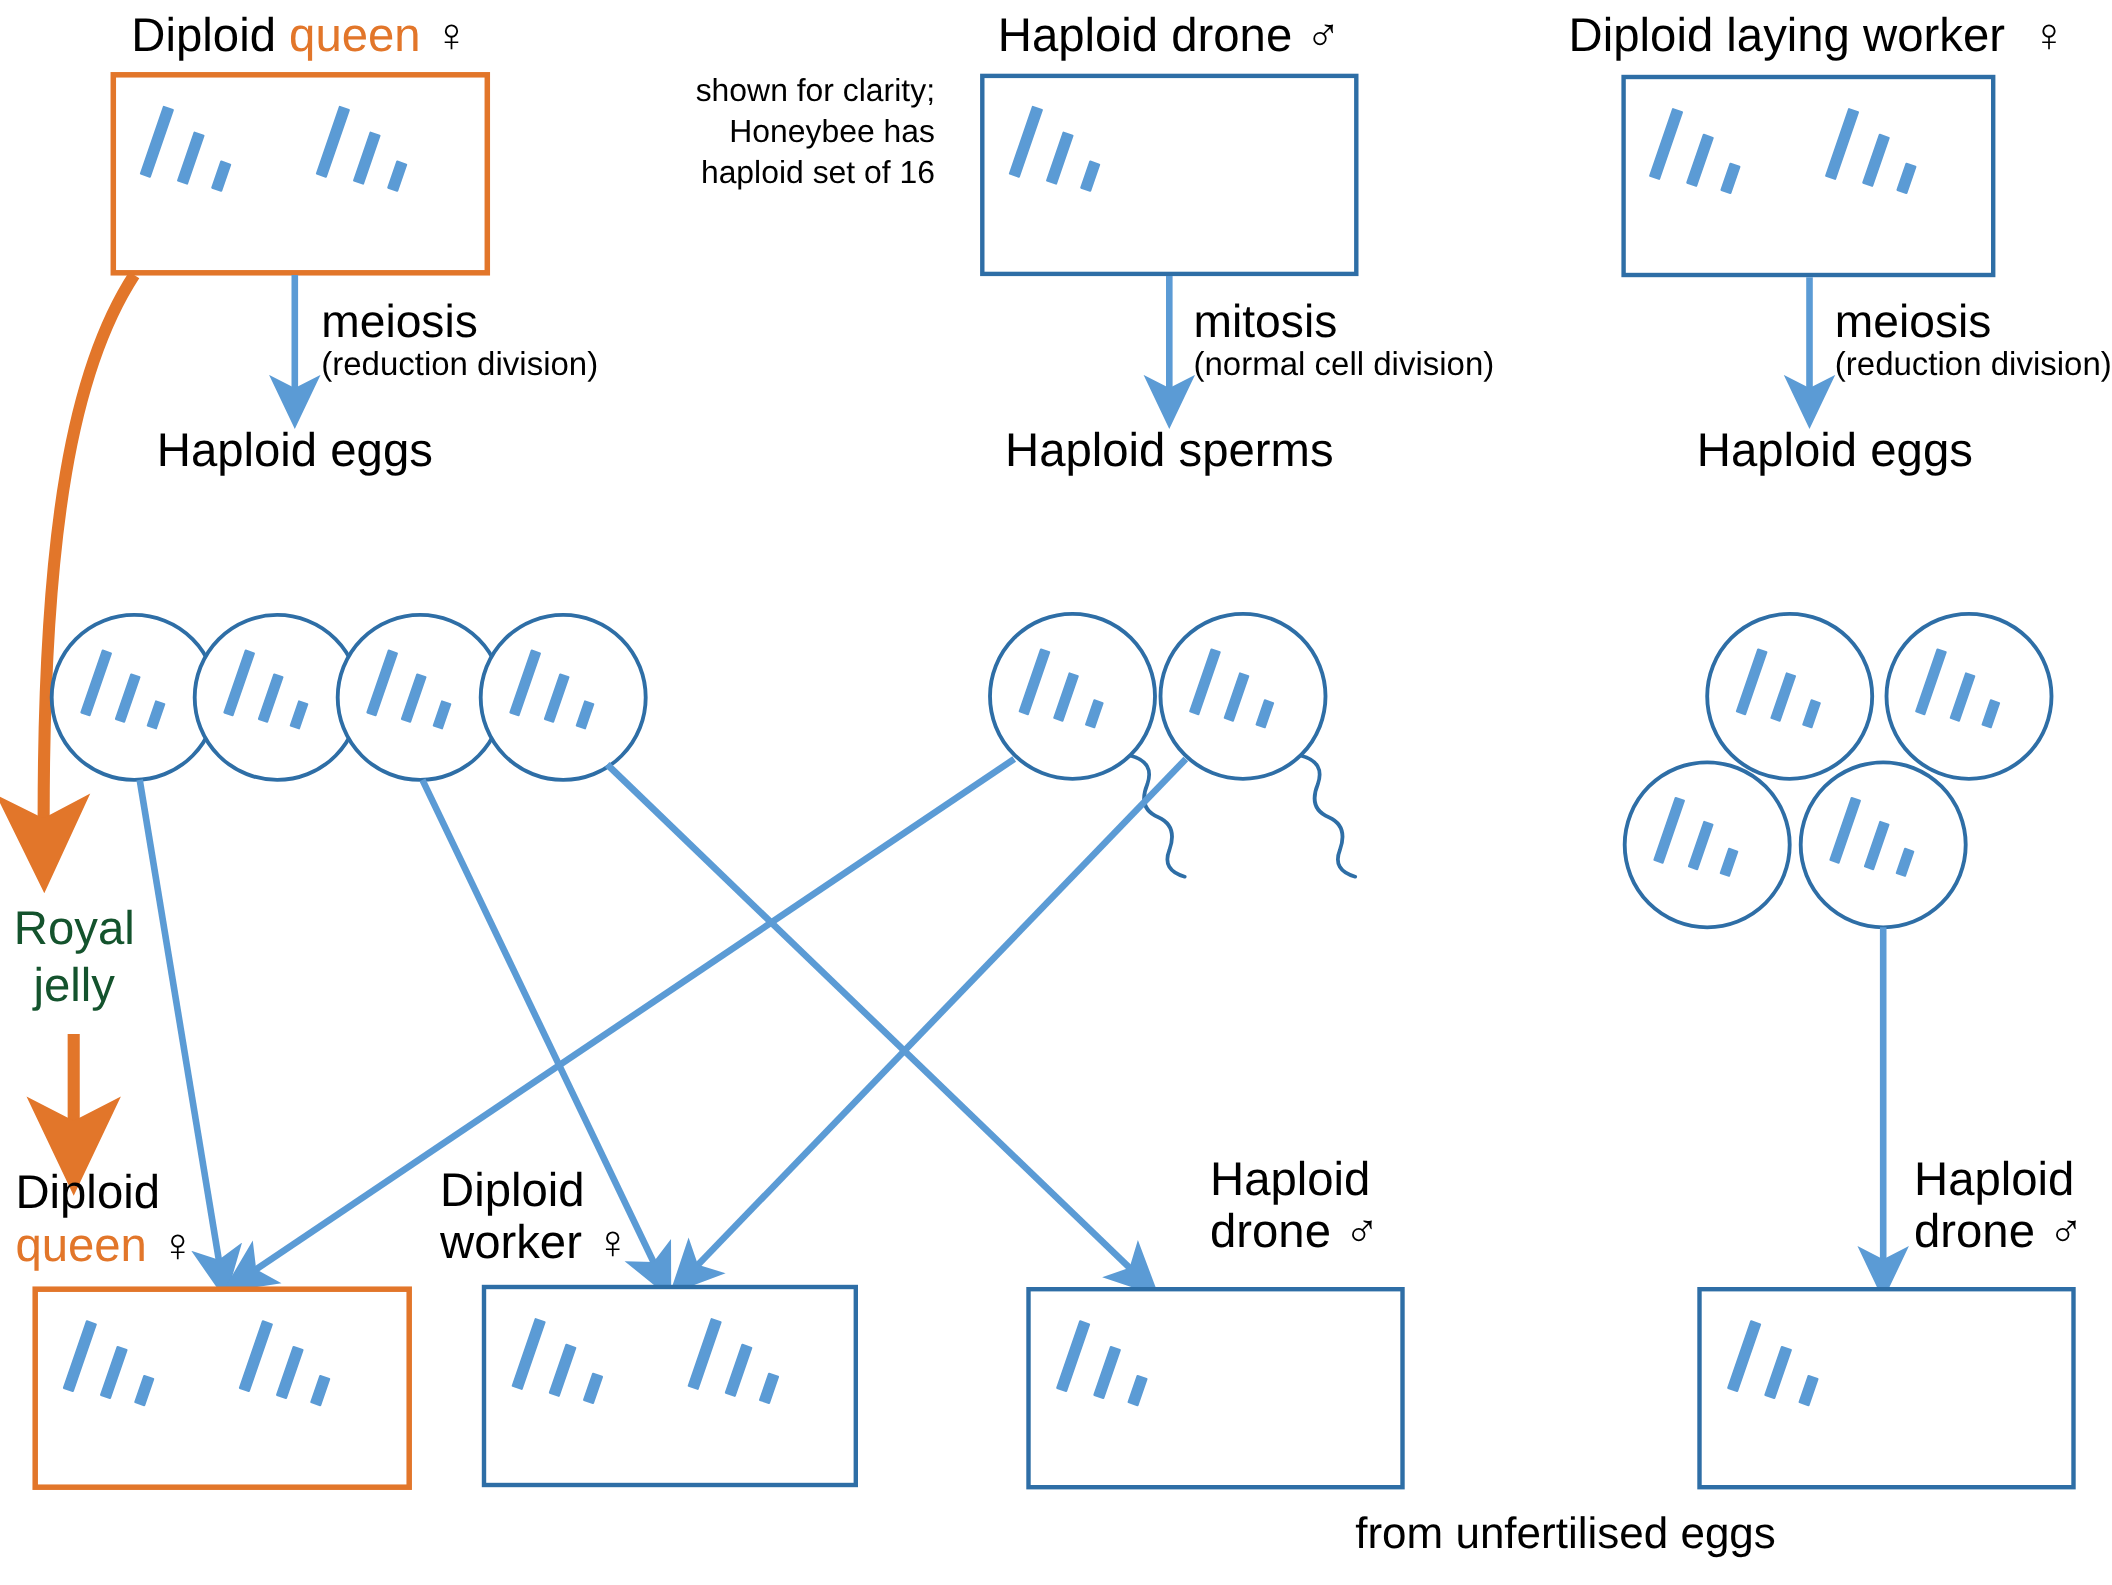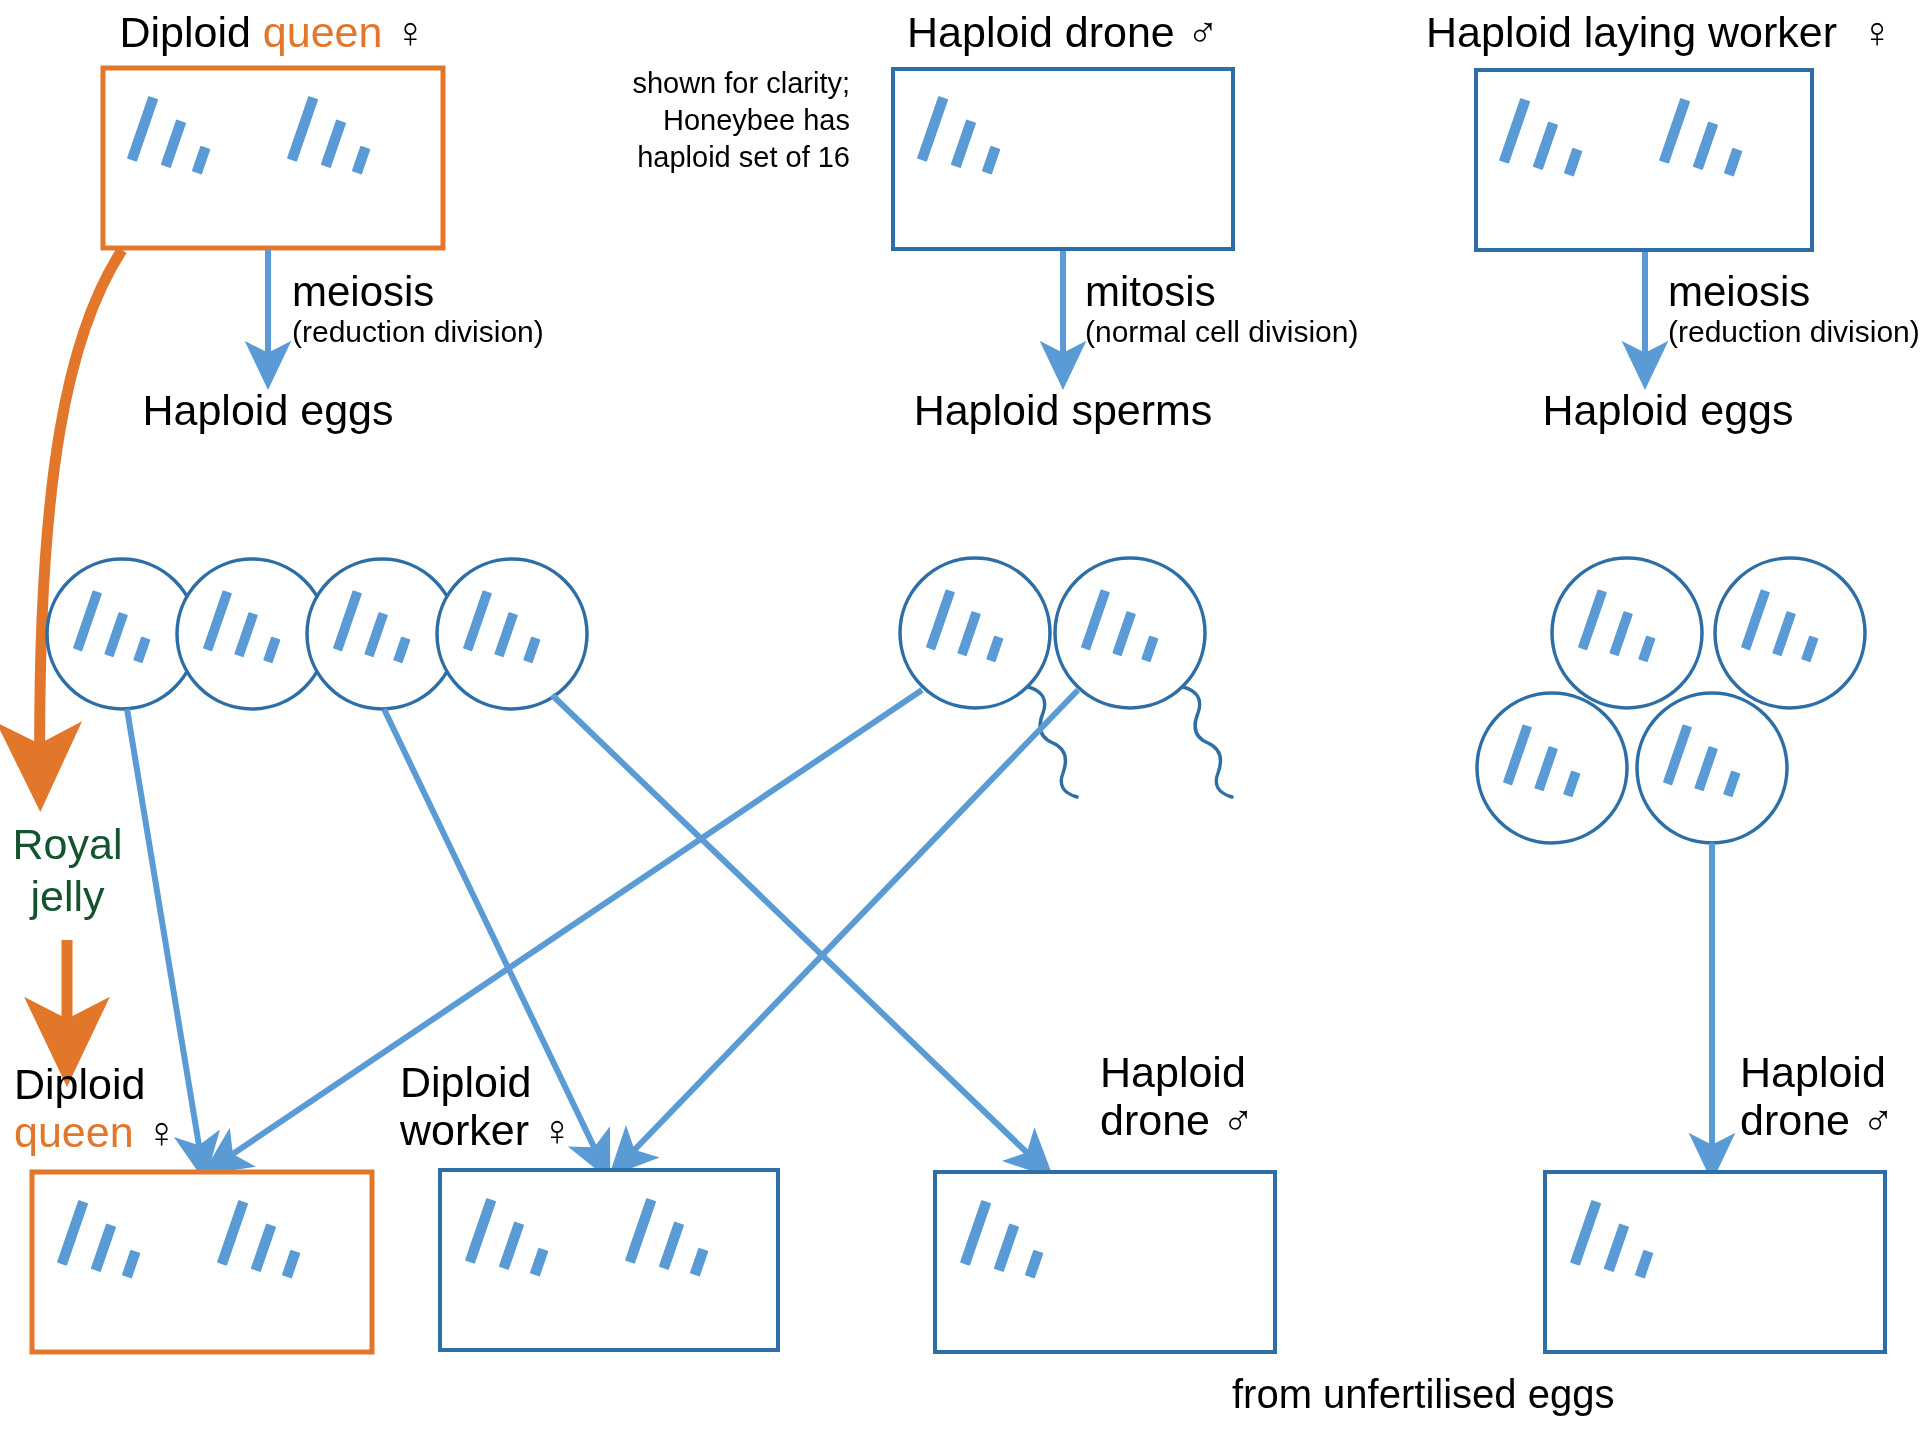--- a/index.html
+++ b/index.html
@@ -169,21 +169,21 @@
         <use href="#chset"></use>
       </g>
 </svg>
 
 <div class="lbl t-head" style="left:103px;top:8px;width:340px;">
       <span class="ctr" style="display:block;"><span>Diploid </span><span class="orange">queen</span>&nbsp;<span>♀</span></span>
     </div>
 
 <div class="lbl t-head ctr" style="left:893px;top:8px;width:340px;"><span>Haploid drone </span><span>♂</span></div>
 
-<div class="lbl t-head ctr" style="left:1426px;top:8px;width:436px;"><span>Haploid laying worker </span>&nbsp;<span>♀</span></div>
+<div class="lbl t-head ctr" style="left:1426px;top:8px;width:436px;"><span>Diploid laying worker </span>&nbsp;<span>♀</span></div>
 
 <div class="lbl t-note" style="left:540px;top:65px;width:310px;">
   <div>shown for clarity;</div>
   <div>Honeybee has</div>
   <div>haploid set of 16</div>
 </div>
 
 <div class="lbl" style="left:292px;top:268px;">
   <div class="t-mid">meiosis</div>
   <div class="t-sub">(reduction division)</div>

